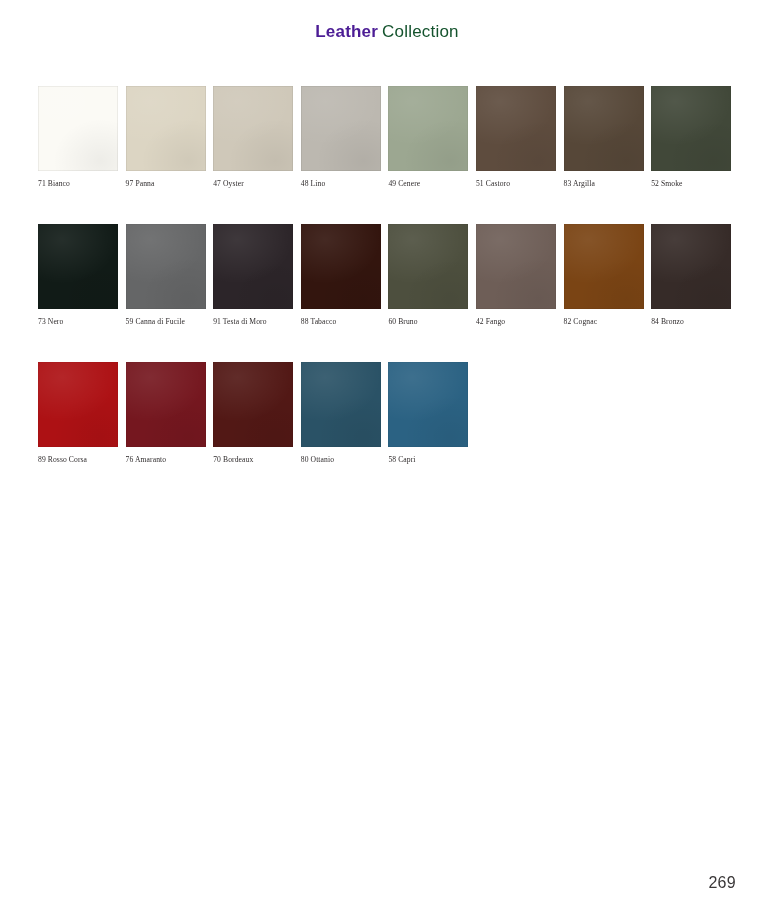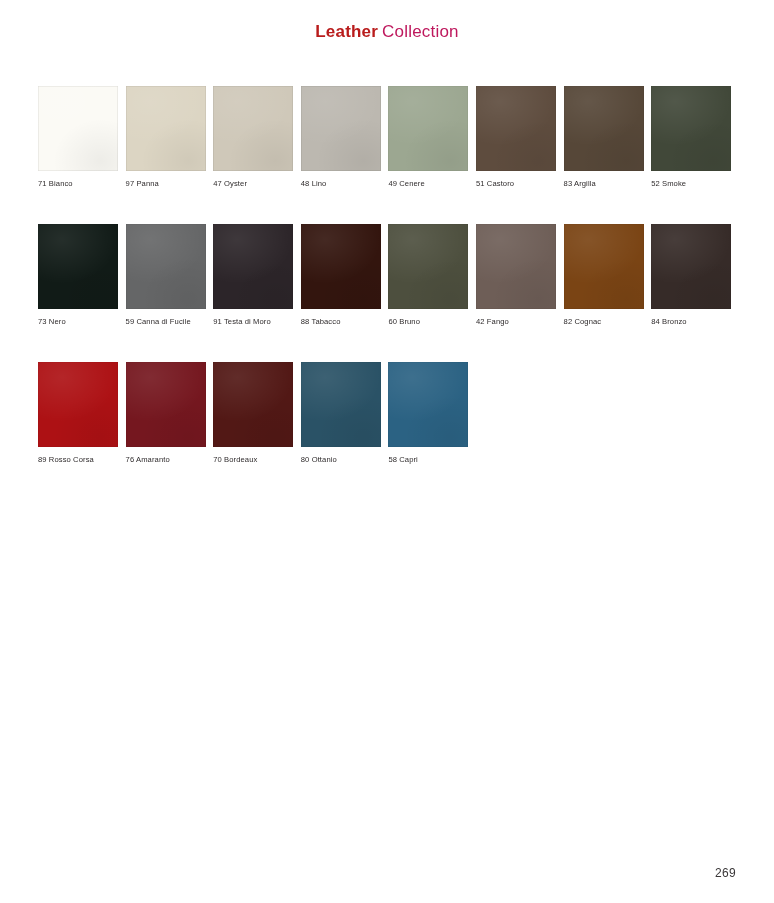--- a/index.html
+++ b/index.html
@@ -22,42 +22,43 @@
     top: 21px;
     left: 0;
     width: 774px;
     text-align: center;
     font-size: 17px;
     line-height: 22px;
     letter-spacing: 0.2px;
     white-space: nowrap;
   }
   .title-primary {
-    color: #b91c1c;
+    color: #4c1d95;
     font-weight: 700;
   }
   .title-secondary {
-    color: #be185d;
+    color: #14532d;
     font-weight: 400;
     margin-left: 4px;
   }
 
   
   .swatch-grid {
     position: absolute;
     top: 86px;
     left: 38px;
     width: 700px;
     display: grid;
     grid-template-columns: repeat(8, 80px);
     column-gap: 7.6px;
     row-gap: 35px;
   }
   .swatch-cell {
     width: 76px;
+    font-family: Liberation Serif, serif;
   }
   .swatch-chip {
     width: 80px;
     height: 85px;
     display: block;
     box-shadow: inset 0 0 0 0.5px rgba(0,0,0,0.07);
     position: relative;
   }
   
   .swatch-chip::after {
@@ -78,22 +79,22 @@
     line-height: 10px;
     color: #2f2b2c;
     letter-spacing: 0.1px;
     white-space: nowrap;
   }
 
   
   .page-number {
     position: absolute;
     right: 38px;
-    bottom: 23px;
-    font-size: 12px;
+    bottom: 14px;
+    font-size: 16px;
     line-height: 13px;
     color: #3a3738;
     letter-spacing: 0.3px;
   }
 </style>
 </head>
 <body>
 
 <div class="page-title">
   <span class="title-primary">Leather</span><span class="title-secondary">Collection</span>

